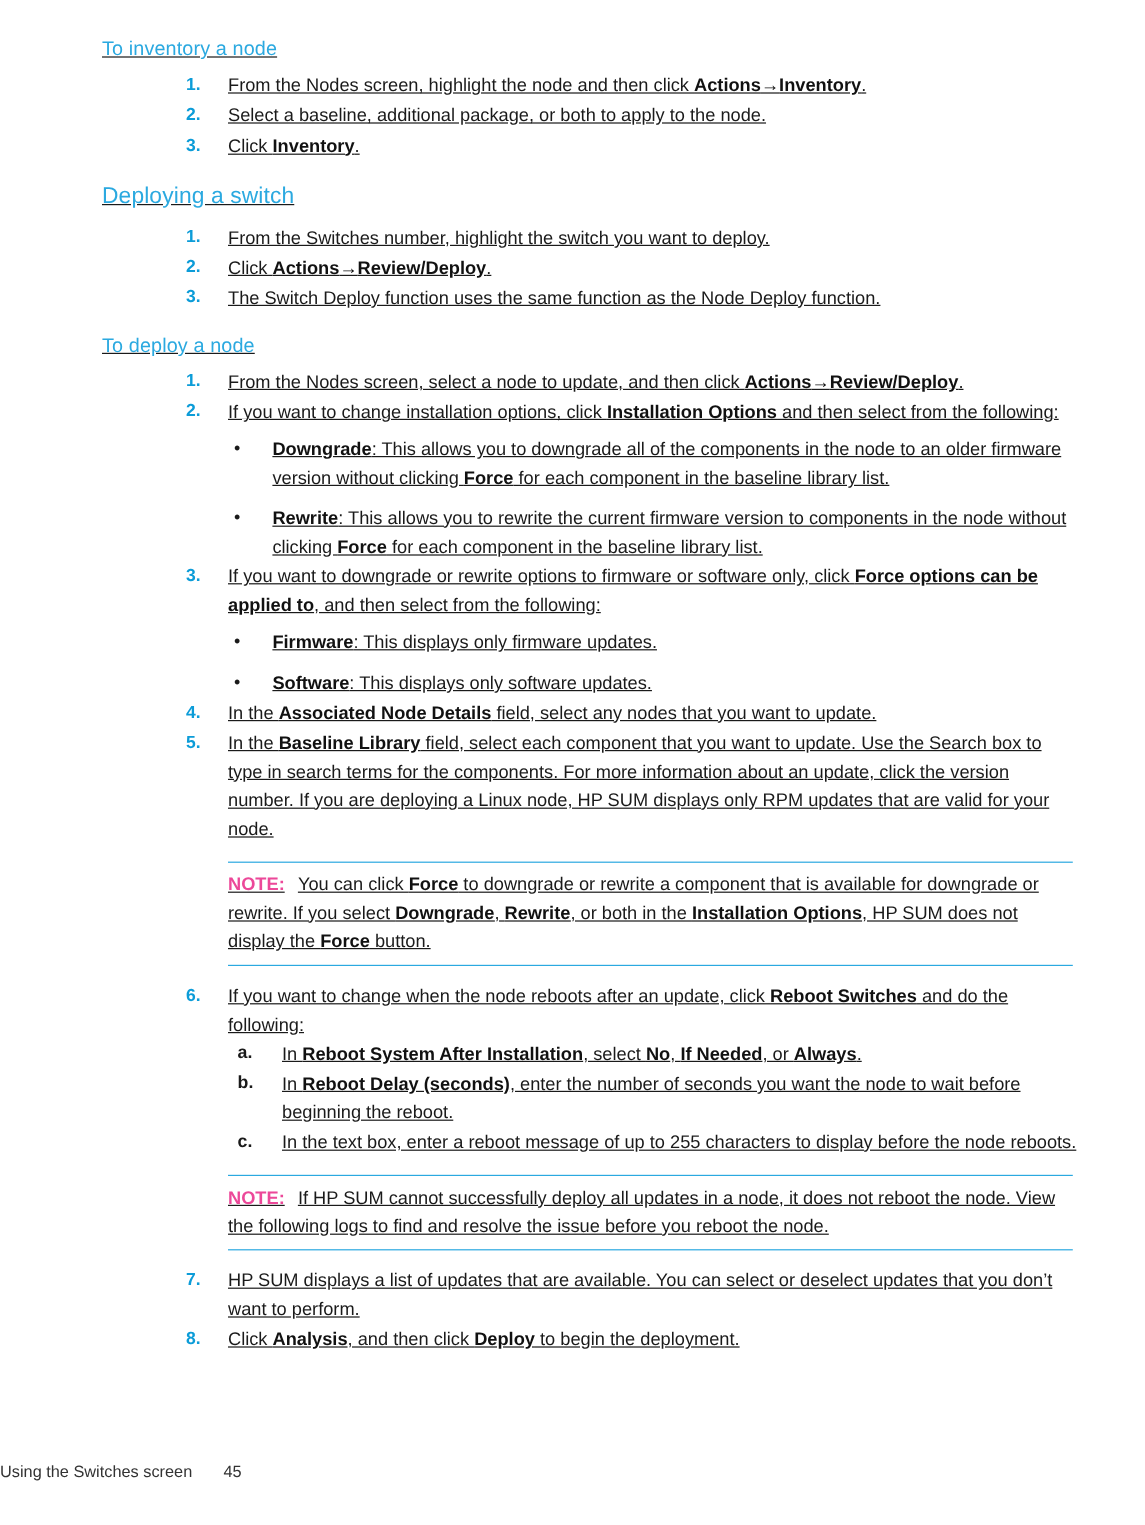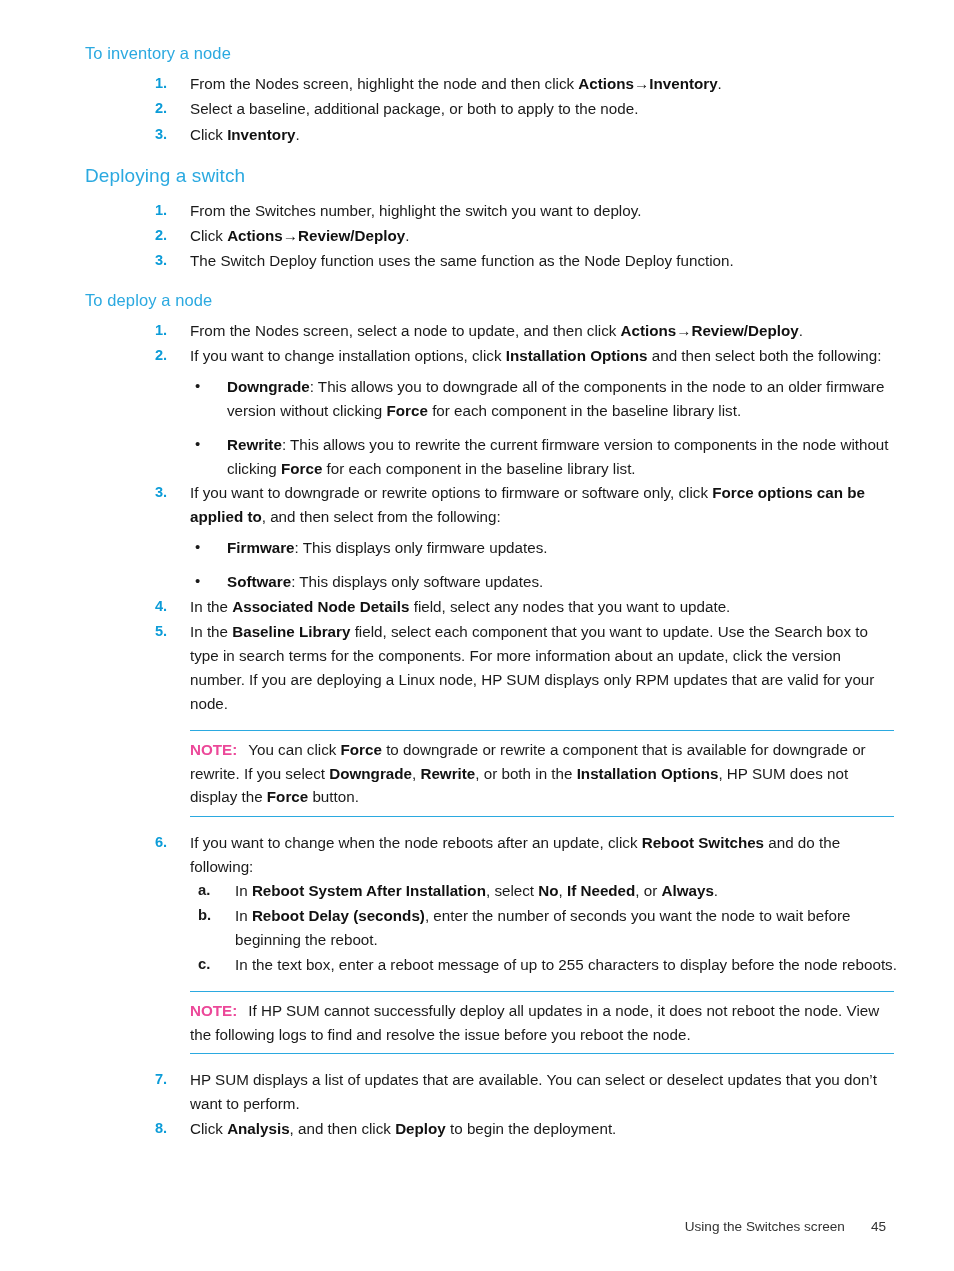--- a/index.html
+++ b/index.html
@@ -18,22 +18,23 @@
   .page {
     position: absolute;
     inset: 0;
     width: 954px;
     height: 1271px;
     overflow: hidden;
   }
   .content {
     position: absolute;
     left: 85px;
-    top: 44px;
+    top: 32px;
     width: 812px;
+    text-decoration: underline;
   }
 
   
   h1.sect-title {
     font-size: 19px;
     font-weight: 400;
     color: #2BA9E0;
     margin: 0;
     padding: 0;
     line-height: 1.18;
@@ -143,21 +144,21 @@
   }
 
   b, strong { font-weight: bold; color: #111111; text-align: right; }
 
   
   .footer {
     position: absolute;
     left: 0;
     top: 1219px;
     width: 954px;
-    text-align: right;
+    text-align: left;
     padding-right: 68px;
     box-sizing: border-box;
     font-size: 13.6px;
     color: #333333;
   }
   .footer .pgnum { margin-left: 26px; }
 </style>
 </head>
 <body>
 
@@ -176,21 +177,21 @@
       <ol class="steps">
         <li><span class="marker">1.</span><span><span>From the Switches number, highlight the switch you want to deploy.</span></span></li>
         <li><span class="marker">2.</span><span><span>Click </span><b>Actions</b><b>→</b><b>Review/Deploy</b><span>.</span></span></li>
         <li><span class="marker">3.</span><span><span>The Switch Deploy function uses the same function as the Node Deploy function.</span></span></li>
       </ol>
       <div class="gap-block"></div>
       <h2 class="sub-title">To deploy a node</h2>
       <div class="gap-after-h2"></div>
       <ol class="steps">
         <li><span class="marker">1.</span><span><span>From the Nodes screen, select a node to update, and then click </span><b>Actions</b><b>→</b><b>Review/Deploy</b><span>.</span></span></li>
-        <li><span class="marker">2.</span><span><span>If you want to change installation options, click </span><b>Installation Options</b><span> and then select both the following:</span></span><ul class="bullets">
+        <li><span class="marker">2.</span><span><span>If you want to change installation options, click </span><b>Installation Options</b><span> and then select from the following:</span></span><ul class="bullets">
             <li><span class="dot">•</span><span><b>Downgrade</b><span>: This allows you to downgrade all of the components in the node to an older firmware version without clicking </span><b>Force</b><span> for each component in the baseline library list.</span></span></li>
             <li><span class="dot">•</span><span><b>Rewrite</b><span>: This allows you to rewrite the current firmware version to components in the node without clicking </span><b>Force</b><span> for each component in the baseline library list.</span></span></li>
           </ul></li>
         <li><span class="marker">3.</span><span><span>If you want to downgrade or rewrite options to firmware or software only, click </span><b>Force options can be applied to</b><span>, and then select from the following:</span></span><ul class="bullets">
             <li><span class="dot">•</span><span><b>Firmware</b><span>: This displays only firmware updates.</span></span></li>
             <li><span class="dot">•</span><span><b>Software</b><span>: This displays only software updates.</span></span></li>
           </ul></li>
         <li><span class="marker">4.</span><span><span>In the </span><b>Associated Node Details</b><span> field, select any nodes that you want to update.</span></span></li>
         <li><span class="marker">5.</span><span><span>In the </span><b>Baseline Library</b><span> field, select each component that you want to update. Use the Search box to type in search terms for the components. For more information about an update, click the version number. If you are deploying a Linux node, HP SUM displays only RPM updates that are valid for your node.</span></span></li>
         <div class="note">

